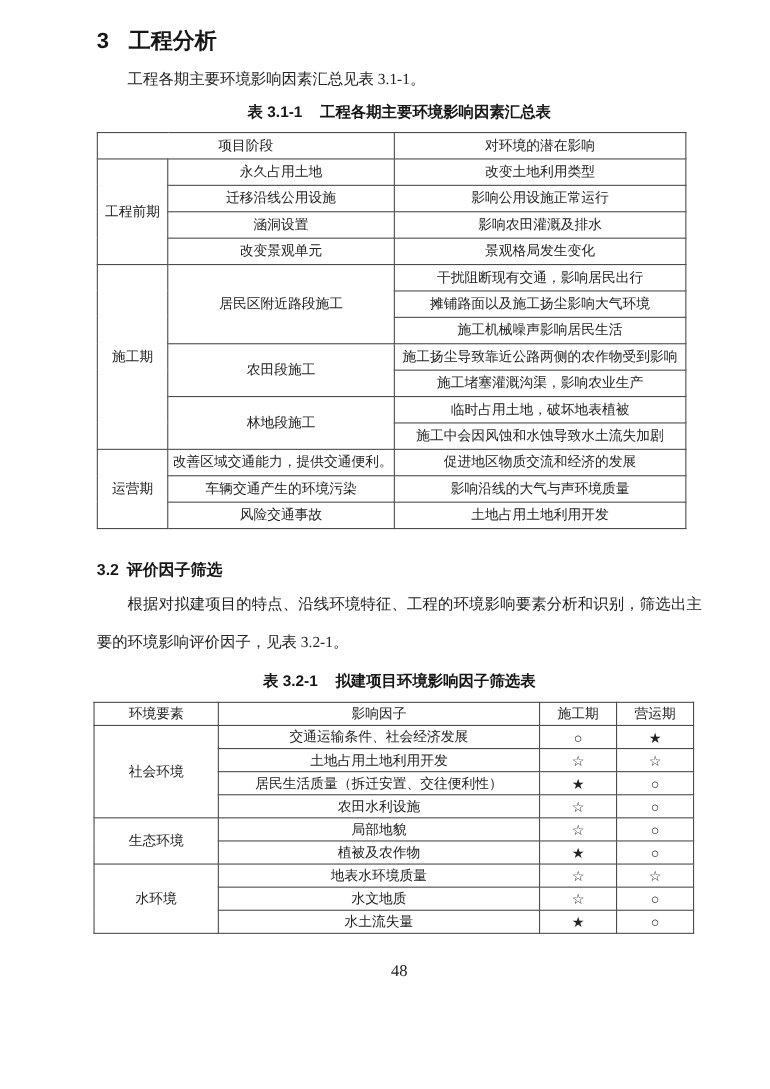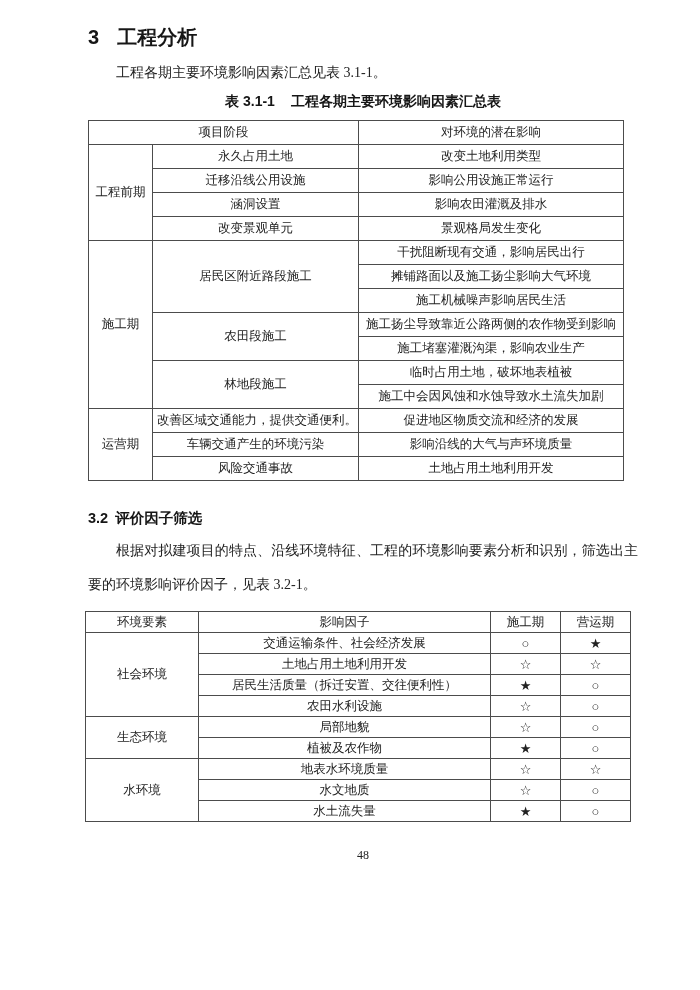--- a/index.html
+++ b/index.html
@@ -80,21 +80,21 @@
   table#table1 { width:535px; }
   table#table1 td, table#table1 th { height:24px; }
   table#table2 { width:545px; margin-left:-3px; }
   table#table2 td, table#table2 th { height:21px; }
 
   .sym { font-size:13px; line-height:1; }
 
   .page-footer {
     margin-top:26px;
     text-align:center;
-    font-size:12px;
+    font-size:15px;
     color:#222;
   }
 </style>
 </head>
 <body>
 
 <div class="content">
 
 
   <h1 class="sec-l1"><span class="sec-num">3</span><span>工程分析</span></h1>
@@ -174,20 +174,21 @@
         <td>风险交通事故</td>
         <td>土地占用土地利用开发</td>
       </tr>
     </tbody>
   </table>
 
   <h2 class="sec-l2 second"><span class="sec-num">3.2</span><span>评价因子筛选</span></h2>
 
   <p class="body-para wide">根据对拟建项目的特点、沿线环境特征、工程的环境影响要素分析和识别，筛选出主要的环境影响评价因子，见表 3.2-1。</p>
 
+  <div class="tbl-caption"><span class="cap-num">表 3.2-1</span><span>拟建项目环境影响因子筛选表</span></div>
 
   <table class="doc-table" id="table2">
     <colgroup>
         <col style="width:113px">
         <col style="width:292px">
         <col style="width:70px">
         <col style="width:70px">
       </colgroup>
     <thead>
       <tr>

